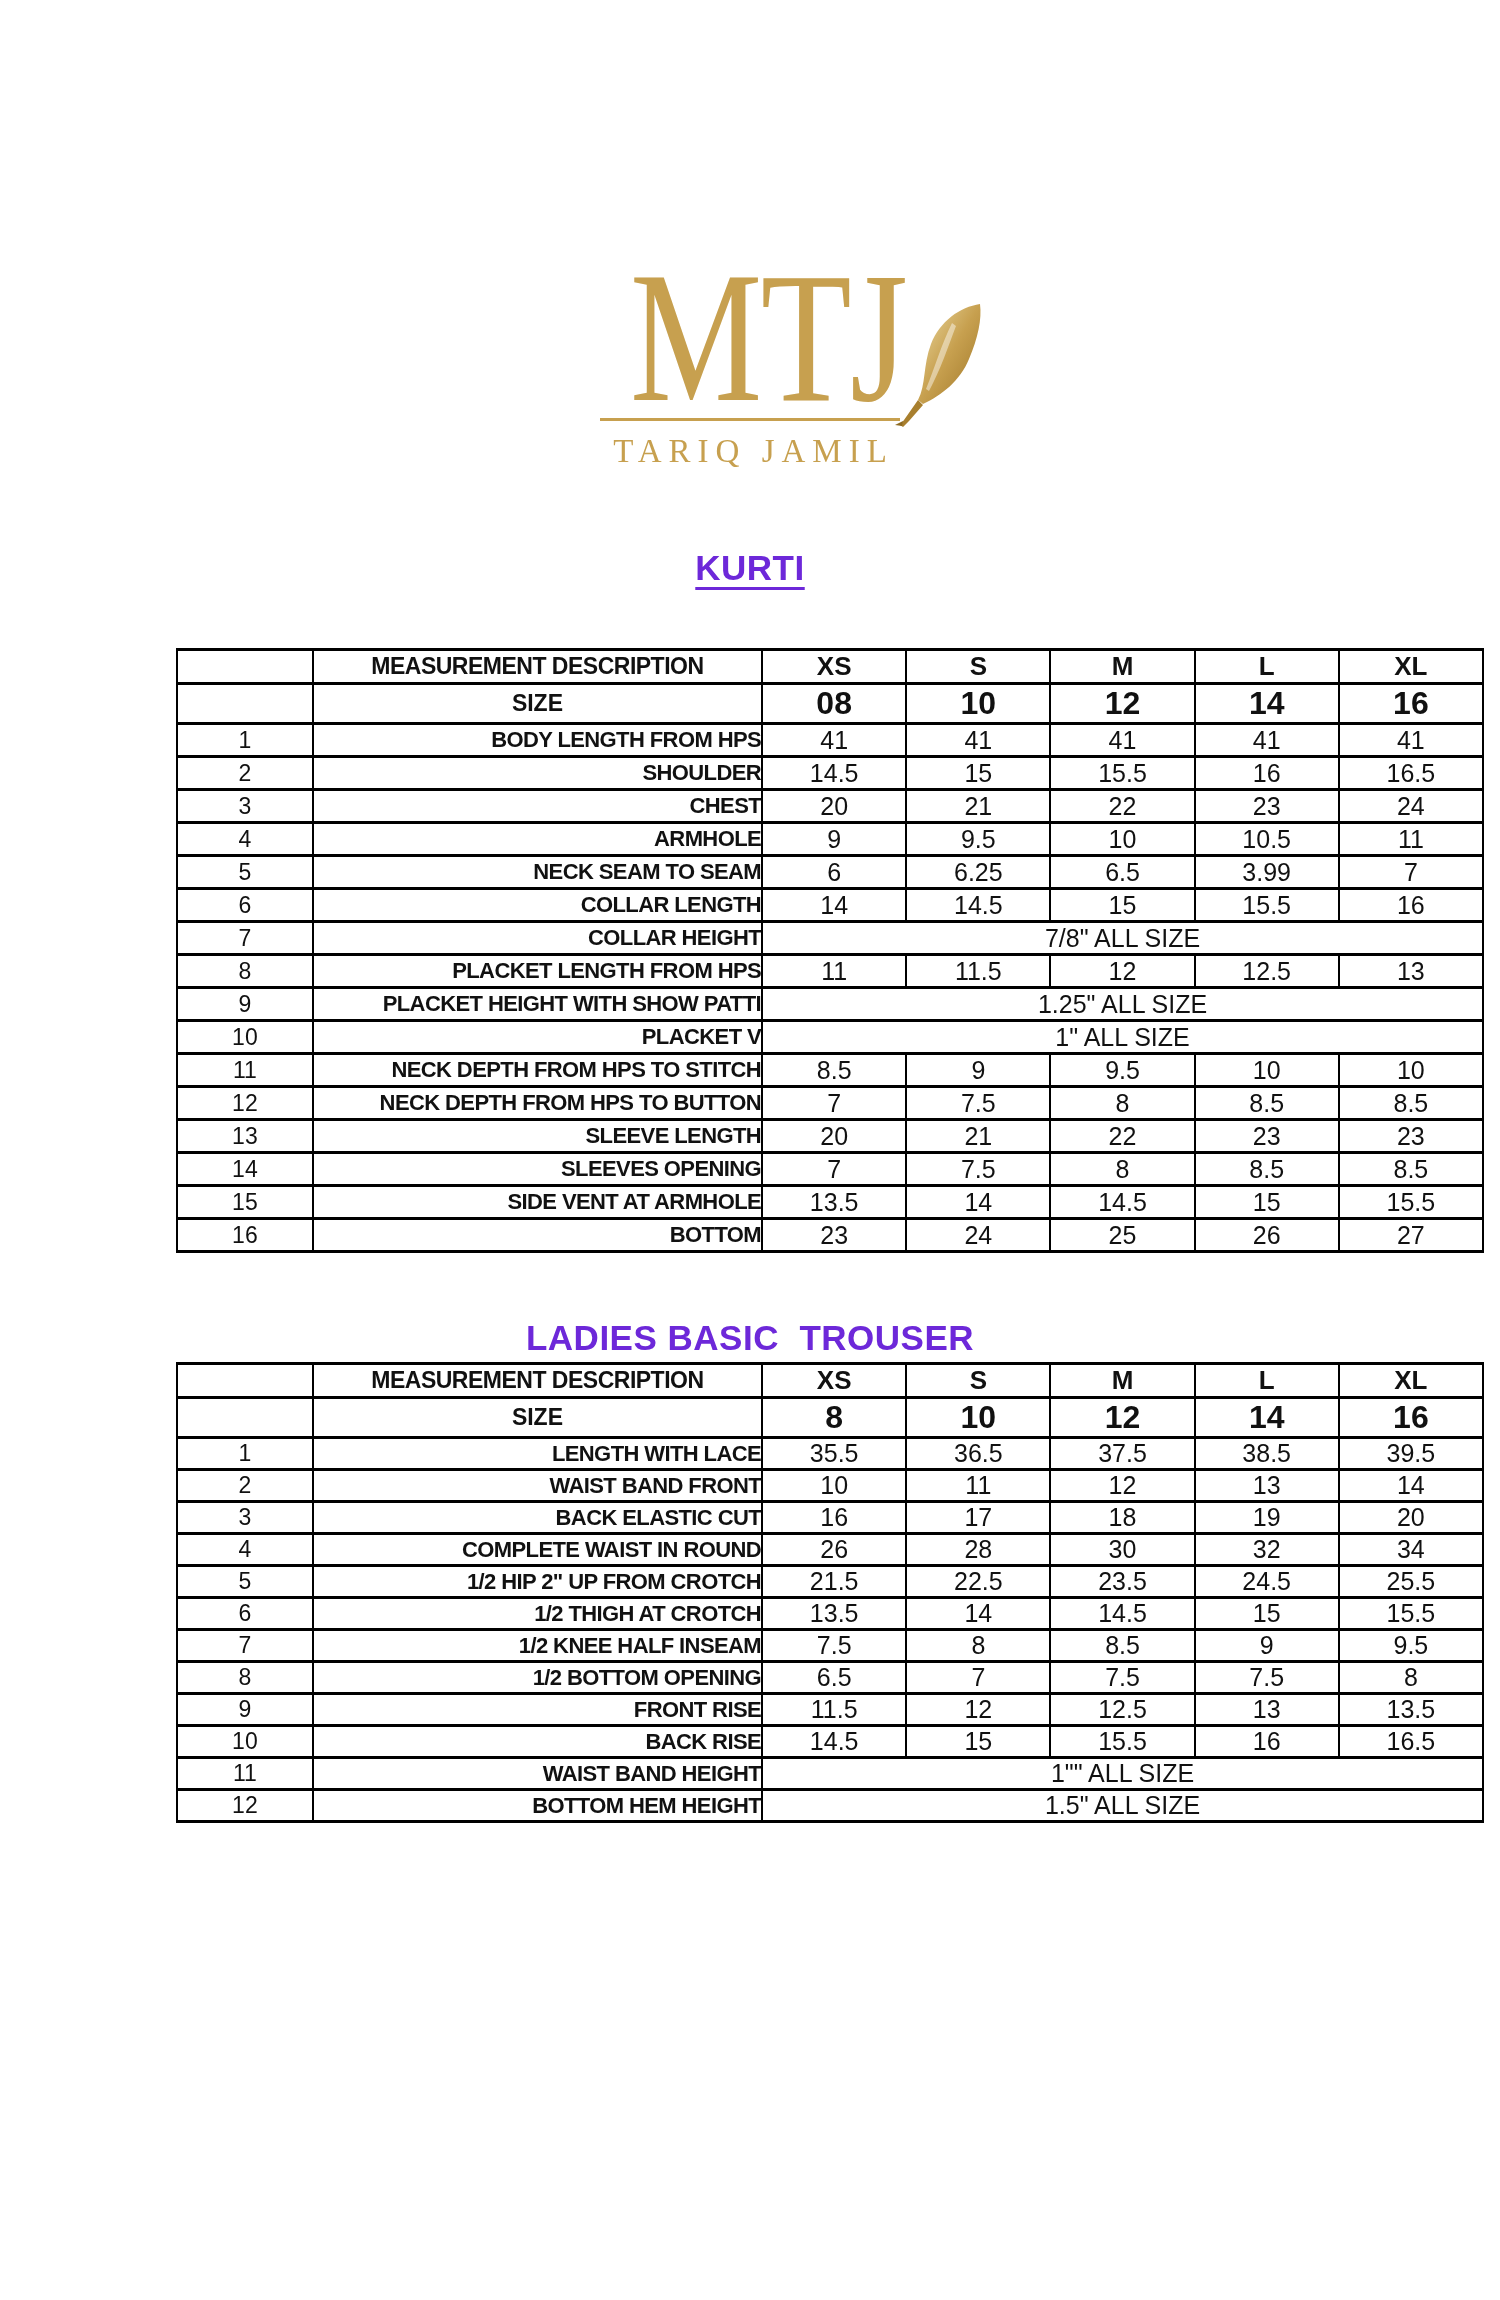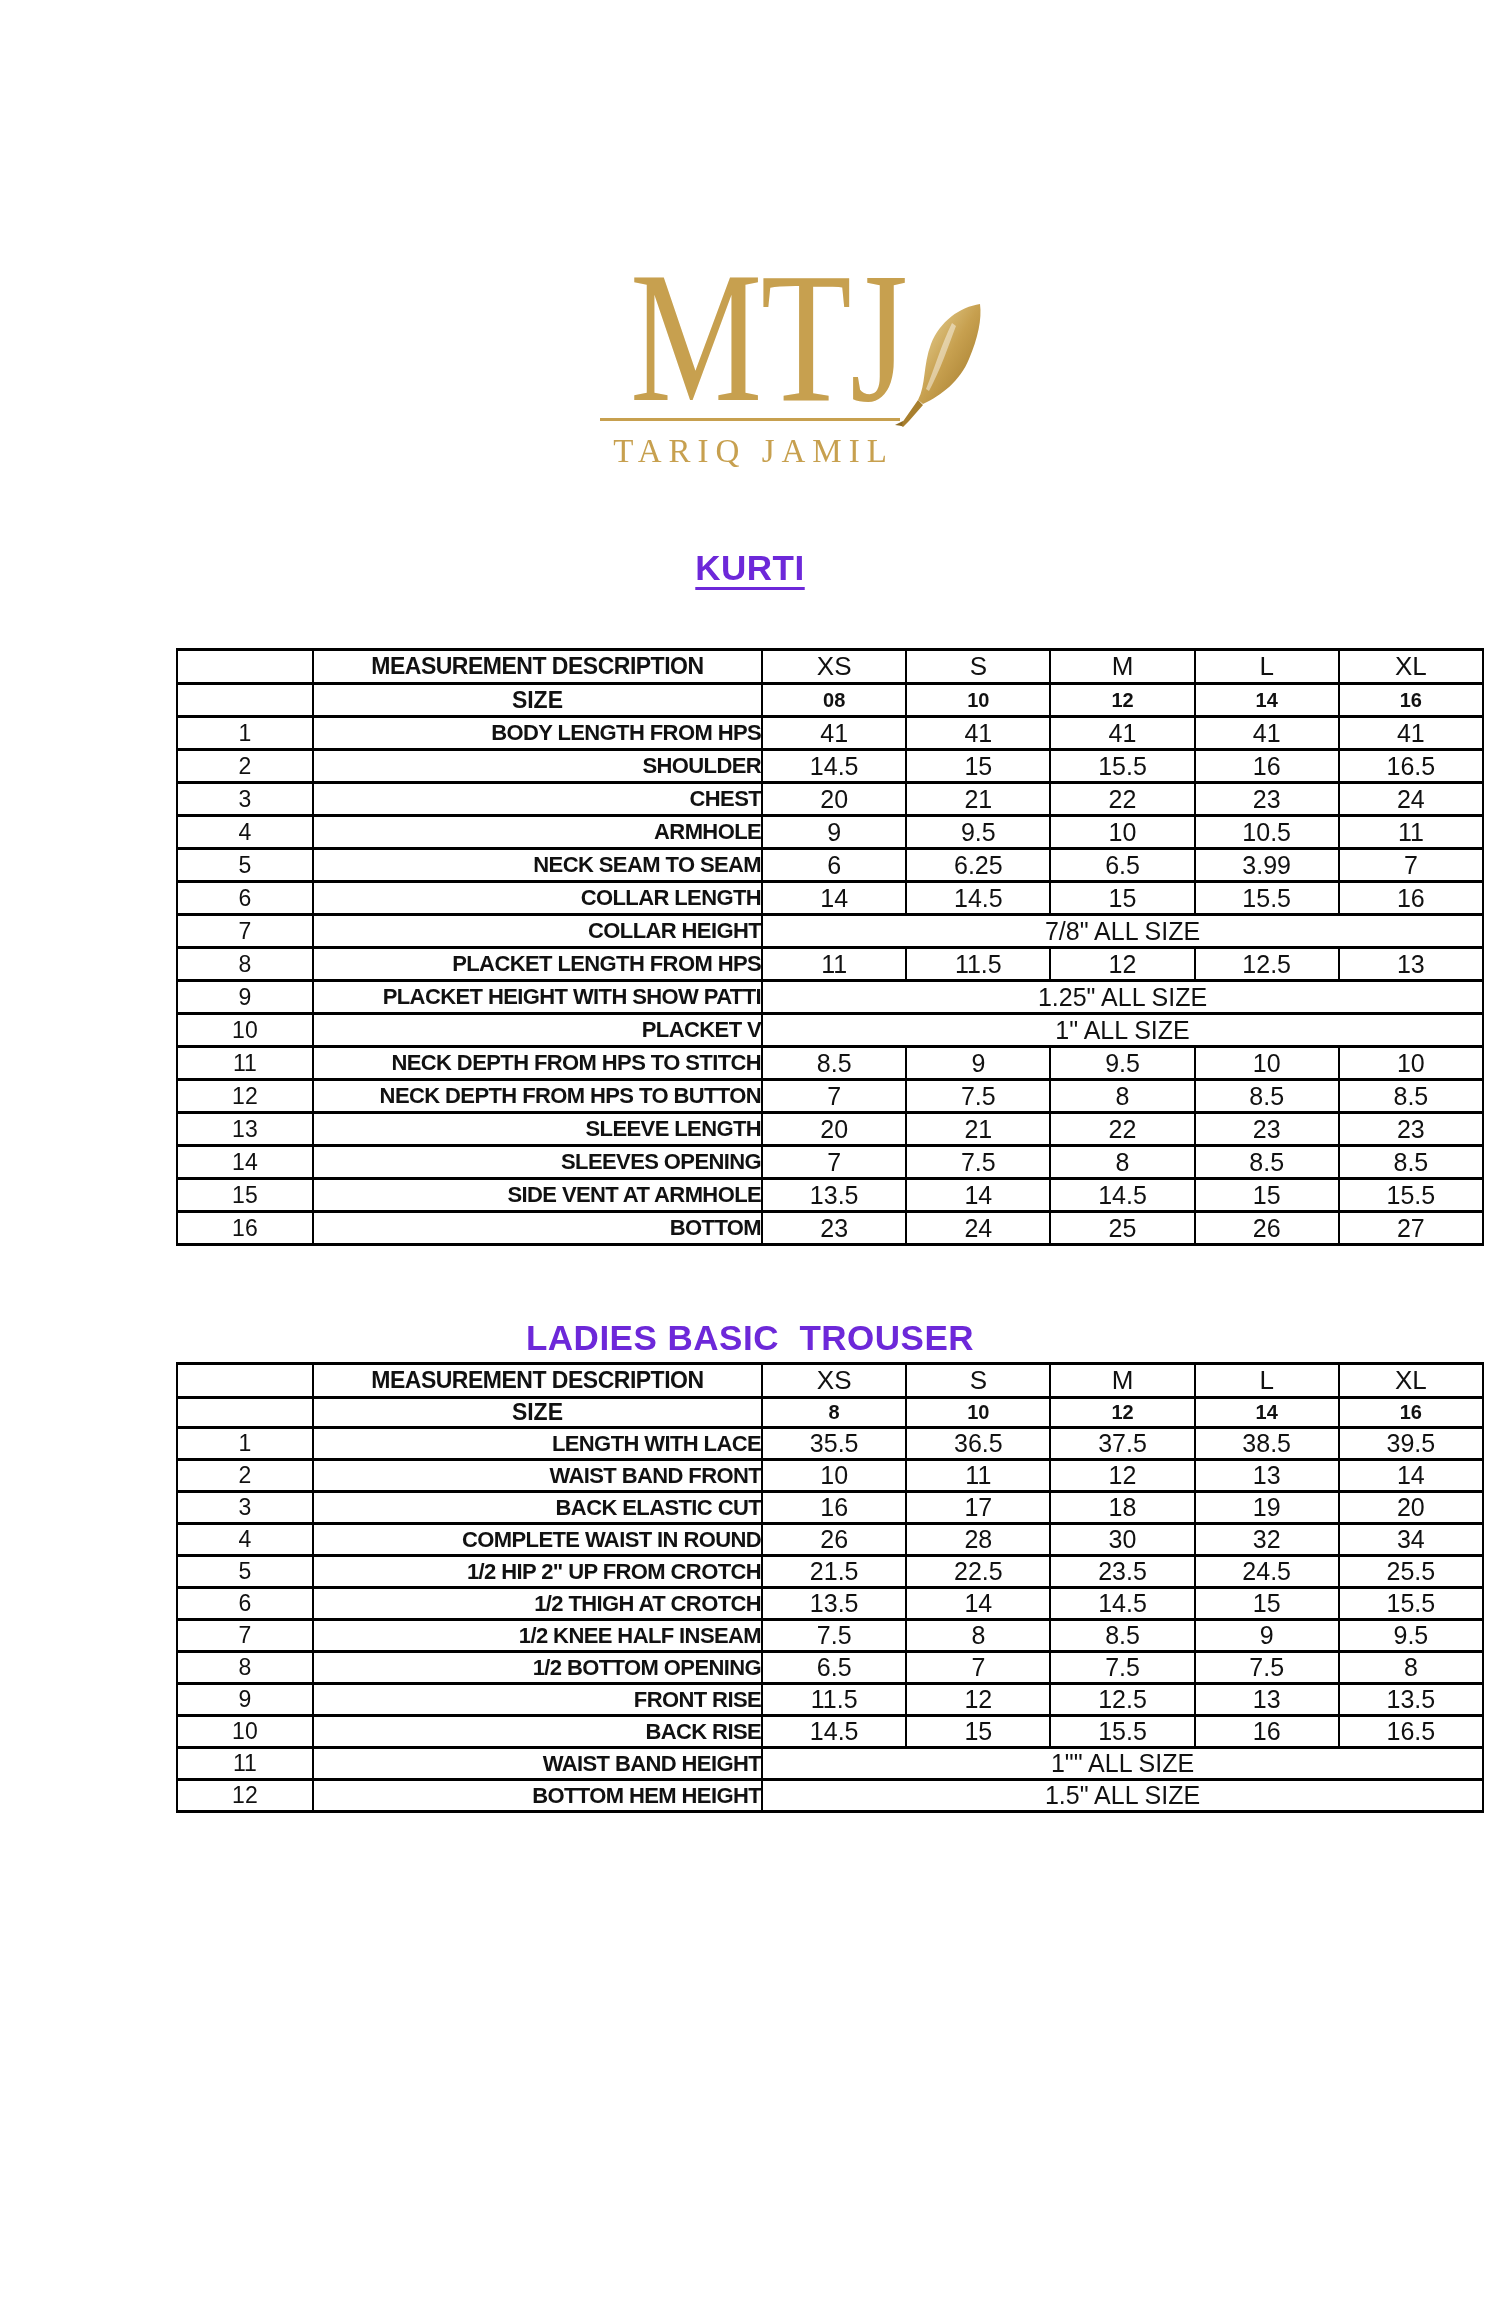--- a/index.html
+++ b/index.html
@@ -50,23 +50,23 @@
     text-align:center; vertical-align:middle; overflow:hidden; white-space:nowrap;
   }
   .t1 td { height:33px; }
   .t2 td { height:30px; }
   td.num { font-size:23px; }
   td.desc {
     text-align:right; padding-left:18px; font-weight:bold;
     font-size:22px; letter-spacing:-0.6px;
   }
   td.header-desc { font-weight:bold; font-size:23px; letter-spacing:-0.5px; }
-  td.size-head { font-weight:normal; font-size:26px; }
+  td.size-head { font-weight:bold; font-size:26px; }
   td.size-label { font-weight:bold; font-size:23px;margin-top:10px; }
-  td.size-val { font-weight:bold; font-size:20px; }
+  td.size-val { font-weight:bold; font-size:32px; }
   td.val, td.merged { font-size:25px; }
 </style>
 </head>
 <body>
 
 <div class="logo-wrap">
   <div class="logo-inner">
     <div class="logo-mtj">MTJ</div>
     <svg class="feather" viewBox="0 0 100 126" aria-hidden="true">
       <defs>

